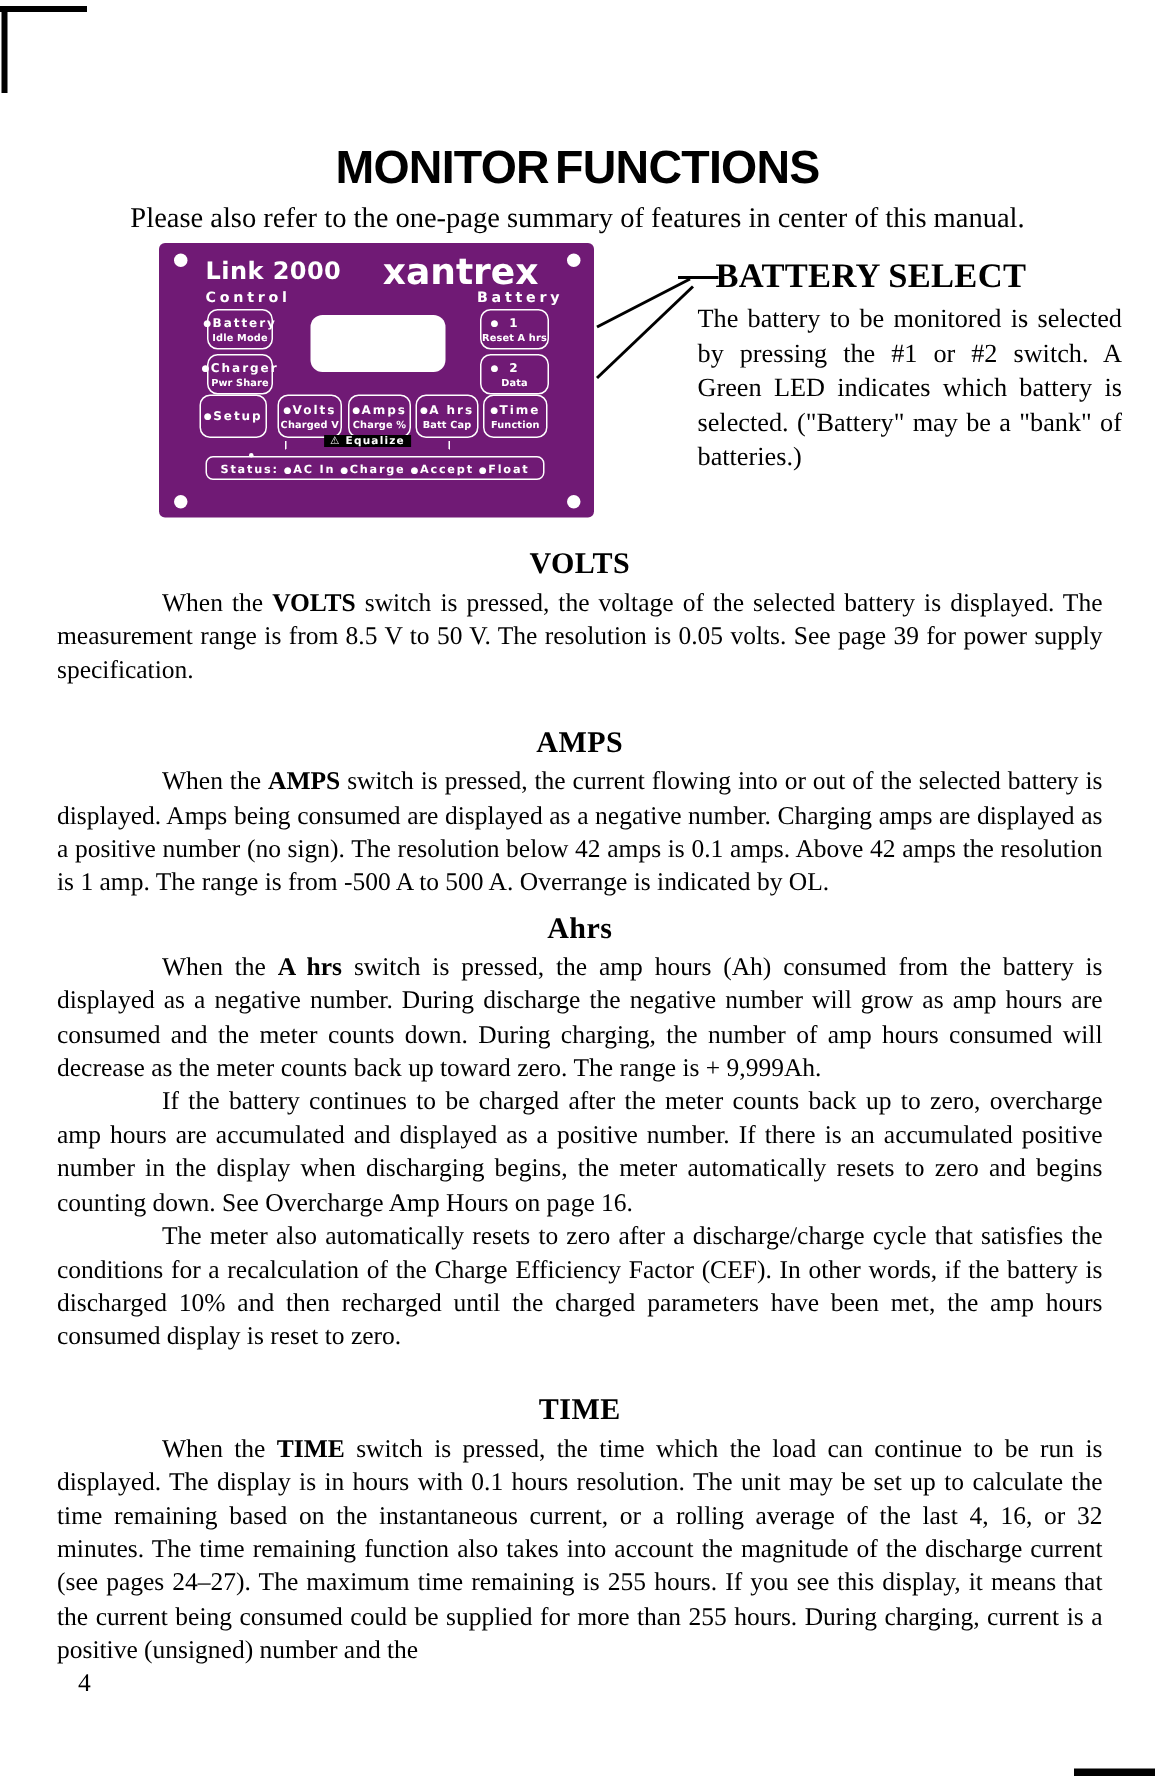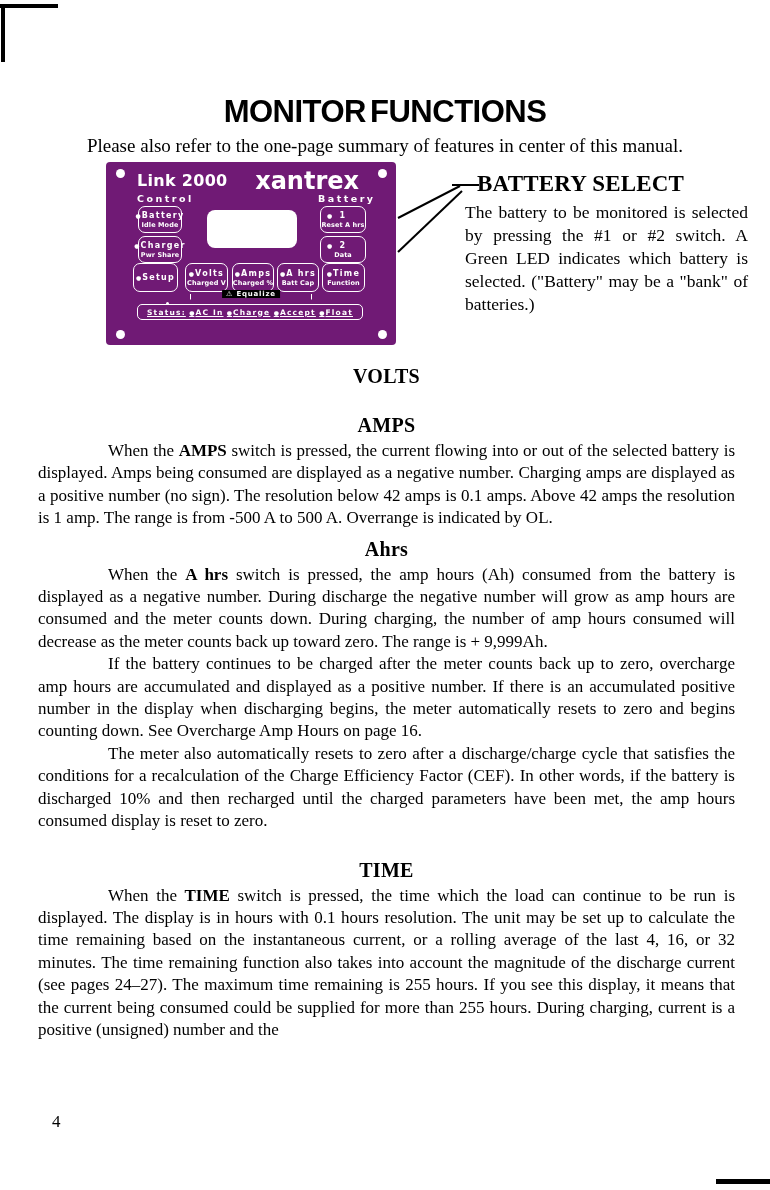--- a/index.html
+++ b/index.html
@@ -24,28 +24,28 @@
   .brand-right{position:absolute;right:37px;top:5px;font-size:24px;font-weight:bold;letter-spacing:0px;}
   .grouplab{position:absolute;font-size:9.5px;font-weight:bold;letter-spacing:2.5px;white-space:nowrap;}
   .pbtn{position:absolute;border:1.5px solid #fff;border-radius:7px;box-sizing:border-box;
         display:flex;flex-direction:column;align-items:center;justify-content:center;text-align:center;}
   .mainline{display:flex;align-items:center;justify-content:center;width:100%;
             font-size:8px;font-weight:bold;letter-spacing:1.3px;white-space:nowrap;line-height:9px;}
   .subline{font-size:6.5px;font-weight:bold;letter-spacing:0.1px;white-space:nowrap;line-height:8px;margin-top:1px;}
   .led{font-size:6px;margin-right:1px;letter-spacing:0;}
   .led-abs{position:absolute;left:6px;top:5px;font-size:6px;}
   .display{position:absolute;left:101px;top:48px;width:90px;height:38px;background:#fff;border-radius:8px;}
-  .eq-bracket{position:absolute;left:84px;top:132px;width:122px;height:6px;box-sizing:border-box;
+  .eq-bracket{position:absolute;left:84px;top:132px;width:110px;height:6px;box-sizing:border-box;
               border-left:1px solid #fff;border-right:1px solid #fff;border-bottom:1px solid #701a75;}
   .eq-label{position:absolute;left:50%;top:-4px;transform:translateX(-50%);background:#000;
             padding:0 4px;font-size:7px;font-weight:bold;letter-spacing:0.8px;white-space:nowrap;}
   .setup-dot{position:absolute;left:60px;top:140px;width:3px;height:3px;border-radius:50%;background:#fff;}
   .statusbar{position:absolute;left:31px;top:142px;width:226px;height:16px;box-sizing:border-box;
              border:1px solid #fff;border-radius:5px;display:flex;align-items:center;
-             justify-content:space-between;padding:0 9px;font-size:7.5px;font-weight:bold;letter-spacing:1.2px;text-decoration:underline;}
+             justify-content:space-between;padding:0 9px;font-size:7.5px;font-weight:bold;letter-spacing:1.2px;}
   .statusbar .item{white-space:nowrap;}
   
   .callout-svg{position:absolute;left:393px;top:174px;}
   
   .bs-heading{position:absolute;left:477px;top:171px;font-size:23px;font-weight:bold;
               letter-spacing:0.2px;white-space:nowrap;}
   .bs-body{position:absolute;left:465px;top:201px;width:283px;font-size:17.5px;line-height:23px;
            text-align:justify;}
   
   .content{position:absolute;left:38px;top:357px;width:697px;}
@@ -126,21 +126,21 @@
           <span class="led">●</span>
           <span>Volts</span>
         </div>
       <div class="subline">Charged V</div>
     </div>
     <div class="pbtn" style="left:126px;top:101px;width:42px;height:29px;">
       <div class="mainline">
           <span class="led">●</span>
           <span>Amps</span>
         </div>
-      <div class="subline">Charged %</div>
+      <div class="subline">Charge %</div>
     </div>
     <div class="pbtn" style="left:171px;top:101px;width:42px;height:29px;">
       <div class="mainline">
           <span class="led">●</span>
           <span>A hrs</span>
         </div>
       <div class="subline">Batt Cap</div>
     </div>
     <div class="pbtn" style="left:216px;top:101px;width:43px;height:29px;">
       <div class="mainline">
@@ -173,20 +173,21 @@
     <line x1="5" y1="78" x2="69" y2="17" stroke="#000" stroke-width="2"></line>
     <line x1="59" y1="11" x2="86" y2="11" stroke="#000" stroke-width="2"></line>
   </svg>
 
   <div class="bs-heading">BATTERY SELECT</div>
   <div class="bs-body">The battery to be monitored is selected by pressing the #1 or #2 switch. A Green LED indicates which battery is selected. ("Battery" may be a "bank" of batteries.)</div>
 
   <div class="content">
     <div class="sec-volts">
       <h2>VOLTS</h2>
+      <p><span>When the </span><b>VOLTS</b><span> switch is pressed, the voltage of the selected battery is displayed. The measurement range is from 8.5 V to 50 V. The resolution is 0.05 volts. See page 39 for power supply specification.</span></p>
     </div>
     <div class="sec-amps">
       <h2>AMPS</h2>
       <p><span>When the </span><b>AMPS</b><span> switch is pressed, the current flowing into or out of the selected battery is displayed. Amps being consumed are displayed as a negative number. Charging amps are displayed as a positive number (no sign). The resolution below 42 amps is 0.1 amps. Above 42 amps the resolution is 1 amp. The range is from -500 A to 500 A. Overrange is indicated by OL.</span></p>
     </div>
     <div class="sec-ahrs">
       <h2>Ahrs</h2>
       <p><span>When the </span><b>A hrs</b><span> switch is pressed, the amp hours (Ah) consumed from the battery is displayed as a negative number. During discharge the negative number will grow as amp hours are consumed and the meter counts down. During charging, the number of amp hours consumed will decrease as the meter counts back up toward zero. The range is + 9,999Ah.</span></p>
       <p>If the battery continues to be charged after the meter counts back up to zero, overcharge amp hours are accumulated and displayed as a positive number. If there is an accumulated positive number in the display when discharging begins, the meter automatically resets to zero and begins counting down. See Overcharge Amp Hours on page 16.</p>
       <p>The meter also automatically resets to zero after a discharge/charge cycle that satisfies the conditions for a recalculation of the Charge Efficiency Factor (CEF). In other words, if the battery is discharged 10% and then recharged until the charged parameters have been met, the amp hours consumed display is reset to zero.</p>

